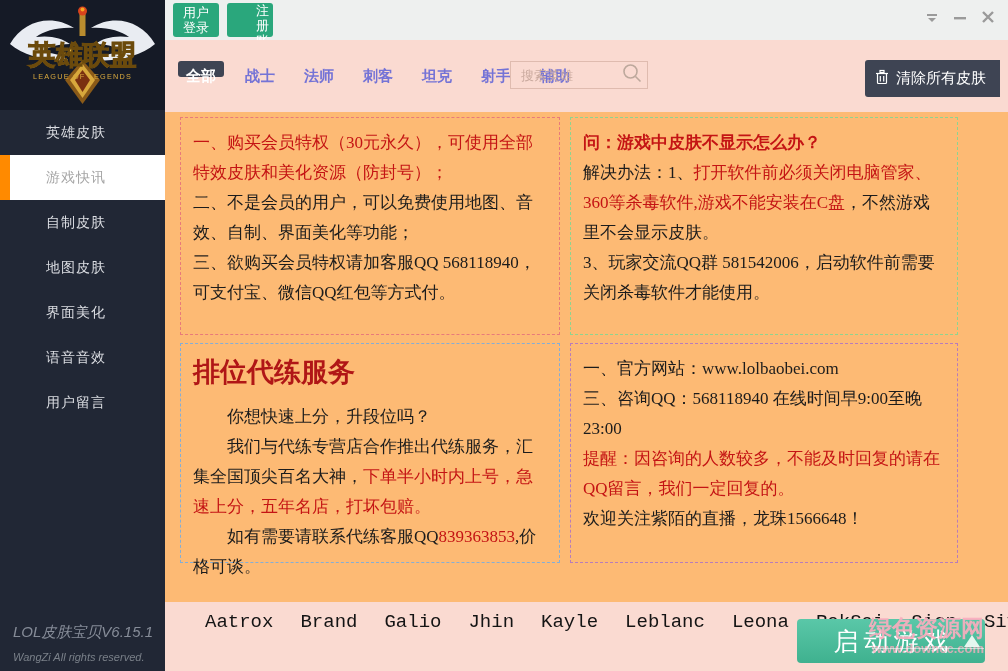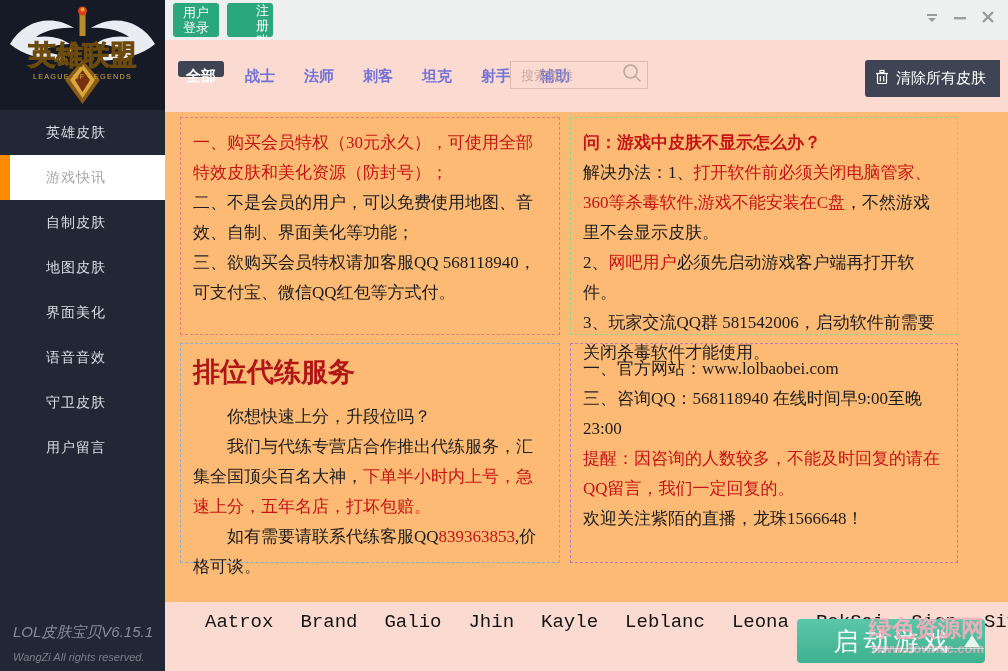--- a/index.html
+++ b/index.html
@@ -96,21 +96,20 @@
       </svg>
     </div>
 
     <div class="nav">
       <div class="nav-item">英雄皮肤</div>
       <div class="nav-item active">游戏快讯</div>
       <div class="nav-item">自制皮肤</div>
       <div class="nav-item">地图皮肤</div>
       <div class="nav-item">界面美化</div>
       <div class="nav-item">语音音效</div>
-      <div class="nav-item">守卫皮肤</div>
       <div class="nav-item">用户留言</div>
     </div>
 
     <div class="sidebar-footer">
       <div class="version">LOL皮肤宝贝V6.15.1</div>
       <div class="rights">WangZi All rights reserved.</div>
     </div>
   </div>
 
   <div class="titlebar">
@@ -179,21 +178,20 @@
 
     <div class="panel panel-tl">
       <p><span class="red">一、购买会员特权（30元永久），可使用全部特效皮肤和美化资源（防封号）；</span></p>
       <p><span>二、不是会员的用户，可以免费使用地图、音效、自制、界面美化等功能；</span></p>
       <p><span>三、欲购买会员特权请加客服QQ 568118940，可支付宝、微信QQ红包等方式付。</span></p>
     </div>
 
     <div class="panel panel-tr">
       <p><span class="red bold">问：游戏中皮肤不显示怎么办？</span></p>
       <p><span>解决办法：1、</span><span class="red">打开软件前必须关闭电脑管家、360等杀毒软件,游戏不能安装在C盘</span><span>，不然游戏里不会显示皮肤。</span></p>
-      <p><span>2、</span><span class="red">网吧用户</span><span>必须先启动游戏客户端再打开软件。</span></p>
       <p><span>3、玩家交流QQ群 581542006，启动软件前需要关闭杀毒软件才能使用。</span></p>
     </div>
 
     <div class="panel panel-bl">
       <p class="boost-title">排位代练服务</p>
       <p class="indent"><span>你想快速上分，升段位吗？</span></p>
       <p class="indent"><span>我们与代练专营店合作推出代练服务，汇集全国顶尖百名大神，</span><span class="red">下单半小时内上号，急速上分，五年名店，打坏包赔。</span></p>
       <p class="indent"><span>如有需要请联系代练客服QQ</span><span class="red">839363853</span><span>,价格可谈。</span></p>
     </div>
 

